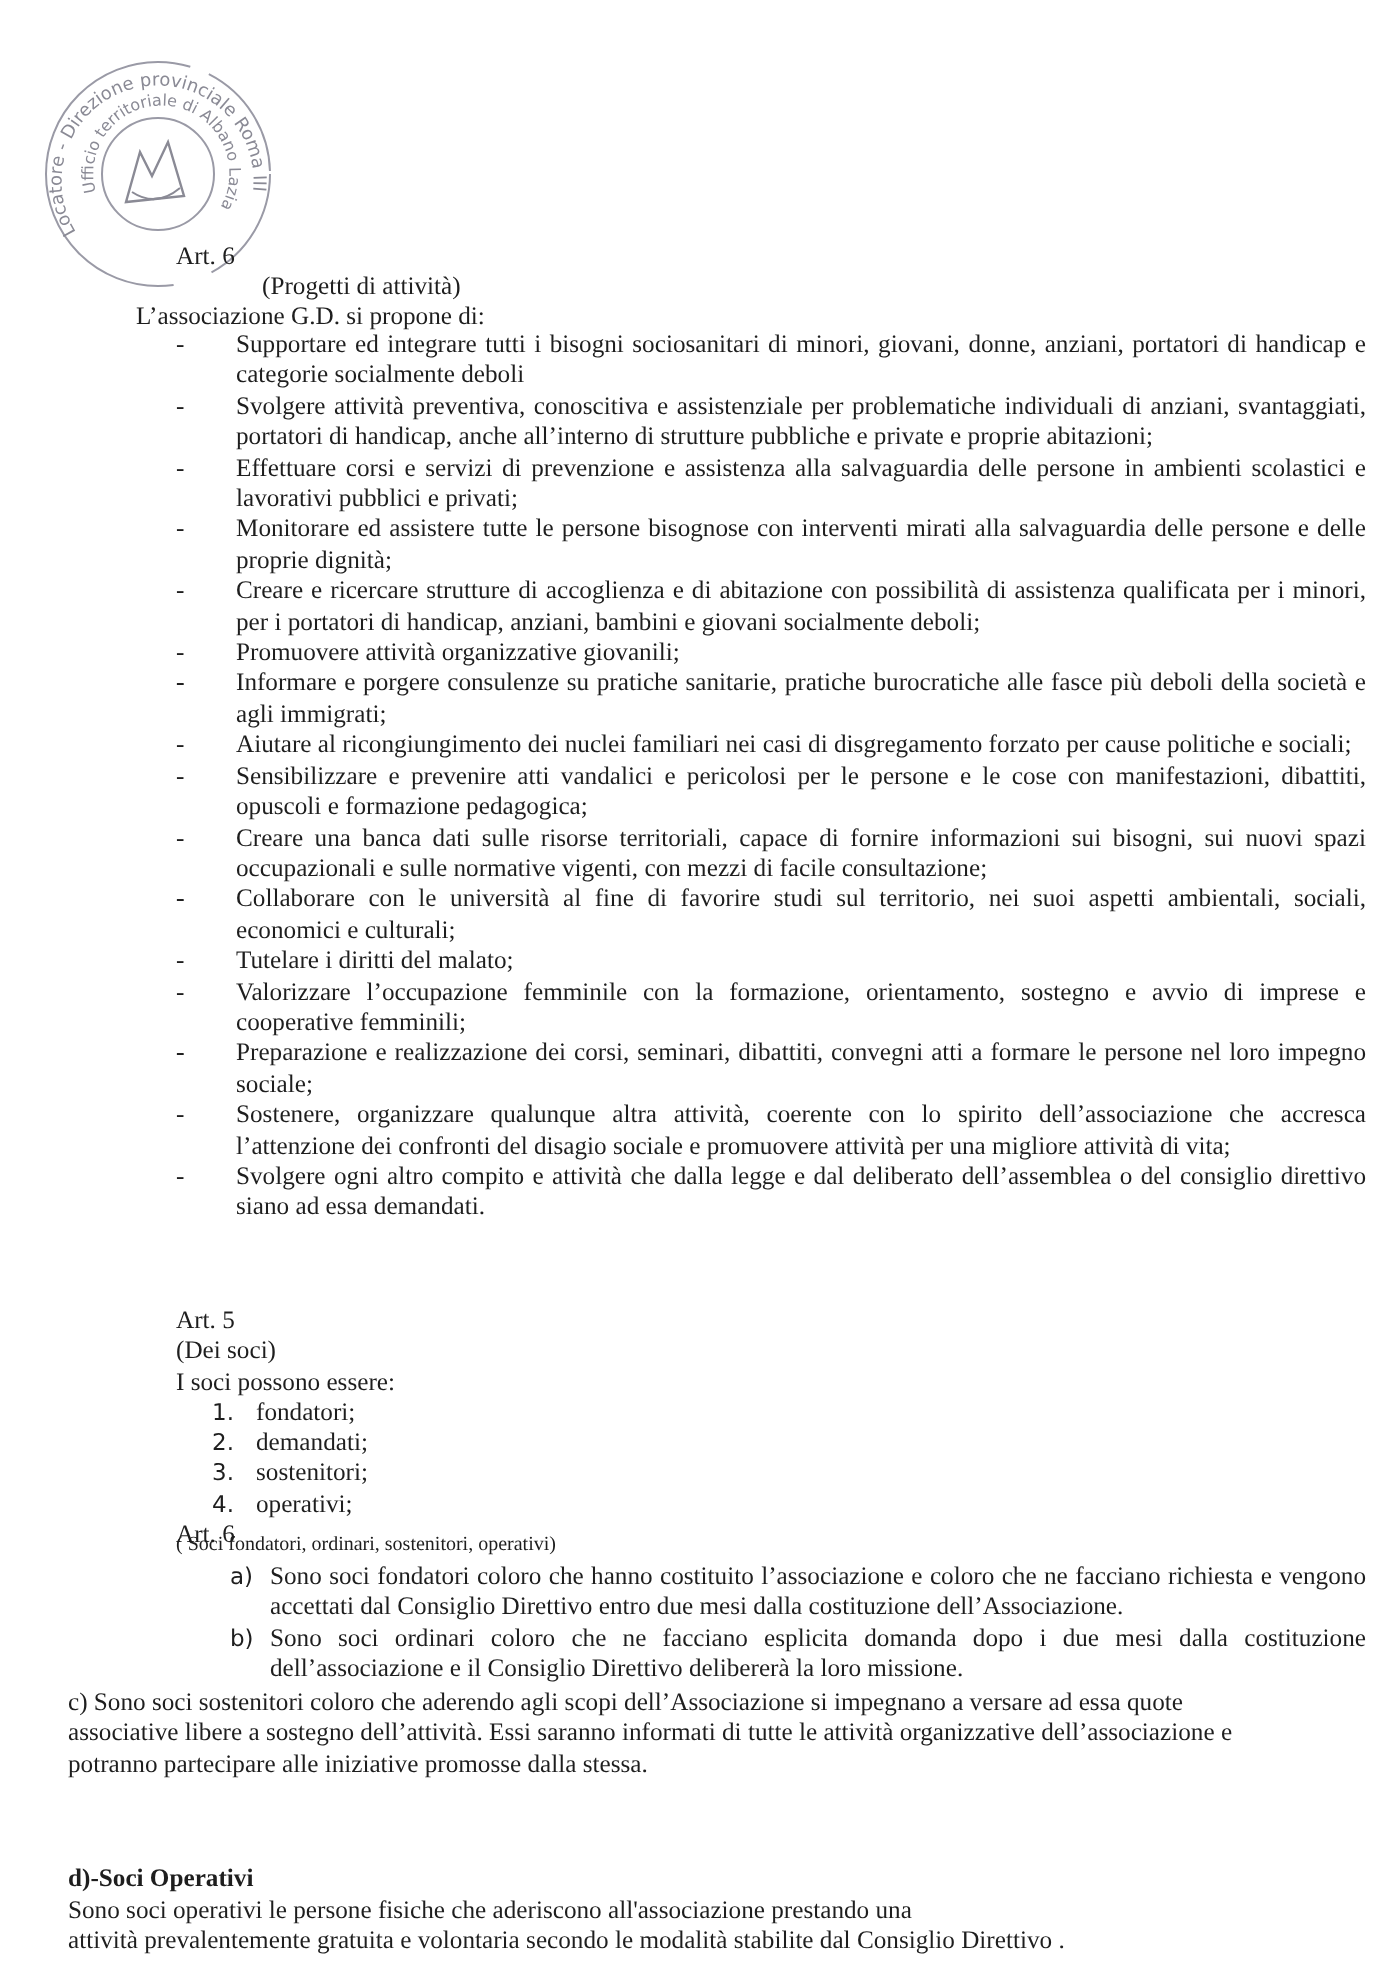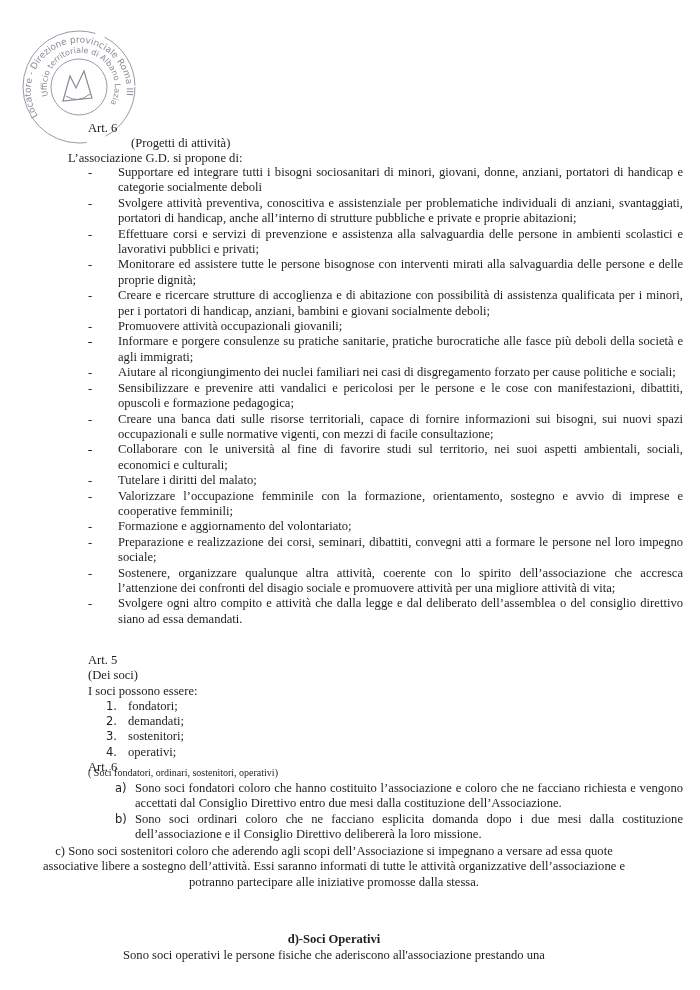--- a/index.html
+++ b/index.html
@@ -22,21 +22,21 @@
   .art5 { position: absolute; left: 88px; top: 653px; font-size: 12.6px; line-height: 15.3px; }
   .num { position: relative; padding-left: 40px; }
   .num .n { position: absolute; left: 18px; font-family: "DejaVu Sans", sans-serif; font-size: 11.5px; }
 
   .art6-sub { position: absolute; left: 88px; top: 765px; font-size: 10px; line-height: 15px; }
 
   .ab { position: absolute; left: 115px; top: 781px; width: 568px; font-size: 12.6px; line-height: 15.4px; }
   .ab-item { position: relative; padding-left: 20px; text-align: justify; }
   .ab-item .l { position: absolute; left: 0; font-family: "DejaVu Sans", sans-serif; font-size: 11.5px; }
 
-  .paraC { position: absolute; left: 34px; top: 844px; width: 600px; font-size: 12.6px; line-height: 15.4px; text-align: center; }
+  .paraC { position: absolute; left: 34px; top: 844px; width: 600px; font-size: 12.6px; line-height: 15.4px; }
   .boldh { font-weight: bold; margin-top: 42px; }
 </style>
 </head>
 <body>
 
 <div class="page">
 
   <svg class="stamp" viewBox="0 0 122 122">
     <defs>
       <path id="outerArc" d="M 20 90 A 48 48 0 1 1 98 95"></path>
@@ -57,31 +57,31 @@
   <div class="line heading" style="top:121px;">Art. 6</div>
   <div class="line heading" style="top:136px;margin-left:43px;">(Progetti di attività)</div>
   <div class="line intro" style="top:151px;">L’associazione G.D. si propone di:</div>
 
   <div class="list">
     <p class="li"><span class="dash">-</span><span>Supportare ed integrare tutti i bisogni sociosanitari di minori, giovani, donne, anziani, portatori di handicap e categorie socialmente deboli</span></p>
     <p class="li"><span class="dash">-</span><span>Svolgere attività preventiva, conoscitiva e  assistenziale per problematiche individuali di anziani, svantaggiati, portatori di handicap, anche all’interno di strutture pubbliche e private e proprie abitazioni;</span></p>
     <p class="li"><span class="dash">-</span><span>Effettuare corsi e servizi di prevenzione e assistenza alla salvaguardia delle persone in ambienti scolastici e lavorativi pubblici e privati;</span></p>
     <p class="li"><span class="dash">-</span><span>Monitorare ed assistere tutte le persone bisognose con interventi mirati alla salvaguardia delle persone e delle proprie dignità;</span></p>
     <p class="li"><span class="dash">-</span><span>Creare e ricercare strutture di accoglienza e di abitazione con possibilità di assistenza qualificata per i minori, per i portatori di handicap, anziani, bambini e giovani socialmente deboli;</span></p>
-    <p class="li"><span class="dash">-</span><span>Promuovere attività occupazionali giovanili;</span></p>
+    <p class="li"><span class="dash">-</span><span>Promuovere attività organizzative giovanili;</span></p>
     <p class="li"><span class="dash">-</span></p>
     <p class="li"><span class="dash">-</span><span>Informare e porgere consulenze su pratiche sanitarie, pratiche burocratiche alle fasce più deboli della società e agli immigrati;</span></p>
     <p class="li"><span class="dash">-</span><span>Aiutare al ricongiungimento dei nuclei familiari nei casi di disgregamento forzato per cause politiche e sociali;</span></p>
     <p class="li"><span class="dash">-</span><span>Sensibilizzare e prevenire atti vandalici e pericolosi per le persone e le cose con manifestazioni, dibattiti, opuscoli e formazione pedagogica;</span></p>
     <p class="li"><span class="dash">-</span><span>Creare una banca dati sulle risorse territoriali, capace di fornire informazioni sui bisogni, sui nuovi spazi occupazionali e sulle normative vigenti, con mezzi di facile consultazione;</span></p>
     <p class="li"><span class="dash">-</span></p>
     <p class="li"><span class="dash">-</span><span>Collaborare con le università al fine di favorire studi sul territorio, nei suoi aspetti ambientali, sociali, economici e culturali;</span></p>
     <p class="li"><span class="dash">-</span><span>Tutelare i diritti del malato;</span></p>
     <p class="li"><span class="dash">-</span><span>Valorizzare l’occupazione femminile con la formazione, orientamento, sostegno e avvio di imprese e cooperative femminili;</span></p>
-    <p class="li"><span class="dash">-</span><span>Formazione  e aggiornamento del volontariato;</span></p>
+    <p class="li"><span class="dash">-</span></p>
     <p class="li"><span class="dash">-</span><span>Preparazione e realizzazione dei corsi, seminari, dibattiti, convegni atti a formare le persone nel loro impegno sociale;</span></p>
     <p class="li"><span class="dash">-</span><span>Sostenere, organizzare qualunque altra attività, coerente con lo spirito dell’associazione che accresca l’attenzione dei confronti del disagio sociale e promuovere attività per una migliore attività di vita;</span></p>
     <p class="li"><span class="dash">-</span><span>Svolgere ogni altro compito e attività che dalla legge e dal deliberato dell’assemblea o del consiglio direttivo siano ad essa demandati.</span></p>
   </div>
 
   <div class="art5">
     <div>Art. 5</div>
     <div>(Dei soci)</div>
     <div>I soci possono essere:</div>
     <div class="num"><span class="n">1.</span><span>fondatori;</span></div>
@@ -95,15 +95,16 @@
 
   <div class="ab">
     <div class="ab-item"><span class="l">a)</span><span>Sono soci fondatori coloro che hanno costituito l’associazione e coloro che ne facciano richiesta e vengono accettati dal Consiglio Direttivo entro due mesi dalla costituzione dell’Associazione.</span></div>
     <div class="ab-item"><span class="l">b)</span><span>Sono soci ordinari coloro che ne facciano esplicita domanda dopo i due mesi dalla costituzione dell’associazione e il Consiglio Direttivo delibererà la loro missione.</span></div>
   </div>
 
   <div class="paraC">
     <div>c) Sono soci sostenitori coloro che aderendo agli scopi dell’Associazione si impegnano a versare ad essa quote associative libere a sostegno dell’attività. Essi saranno informati di tutte le attività organizzative dell’associazione e potranno partecipare alle iniziative promosse dalla stessa.</div>
     <div class="boldh">d)-Soci Operativi</div>
     <div>Sono soci operativi le persone fisiche che aderiscono all'associazione prestando una</div>
+    <div>attività prevalentemente gratuita e volontaria secondo le modalità stabilite dal Consiglio Direttivo .</div>
   </div>
 
 </div>
 
 </body></html>

